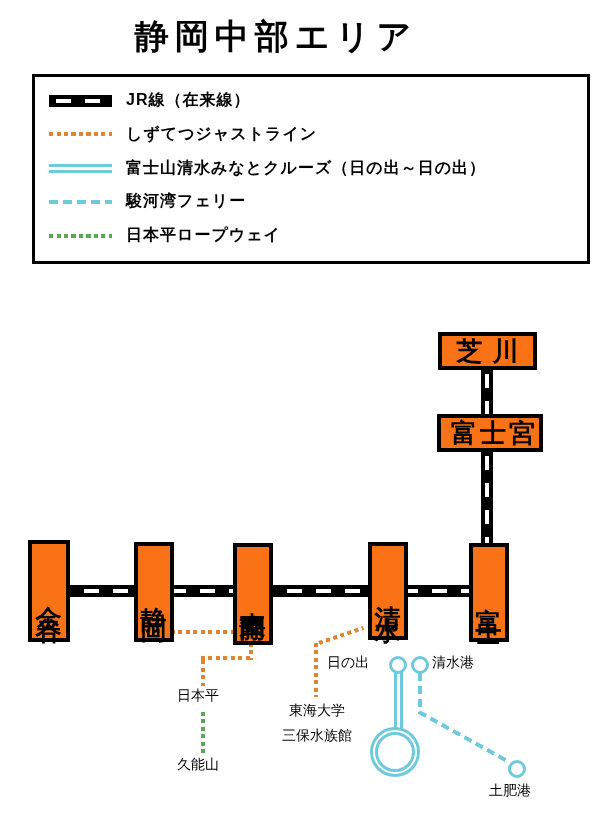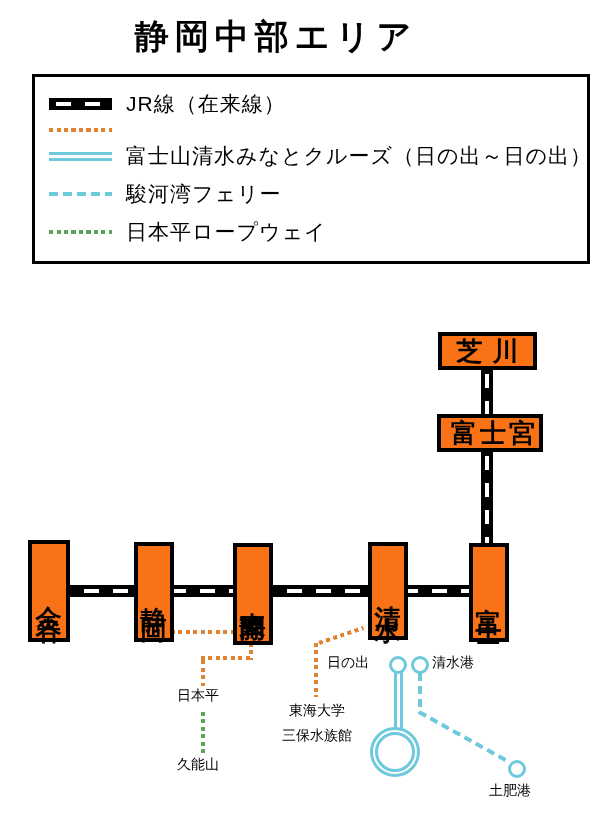--- a/index.html
+++ b/index.html
@@ -15,21 +15,21 @@
 
   
   .page-title{position:absolute;left:0;top:2px;width:552px;text-align:center;
     font-size:34px;font-weight:bold;letter-spacing:6px;white-space:nowrap;margin-top:12px;}
 
   
   .legend{position:absolute;left:32px;top:74px;width:558px;height:190px;
     border:3px solid #000;box-sizing:border-box;display:flex;flex-direction:column;
     justify-content:space-between;padding:13px 6px 15px 14px;}
   .legend-row{display:flex;align-items:center;gap:14px;}
-  .legend-label{font-size:21px;font-weight:normal;letter-spacing:1px;white-space:nowrap;}
+  .legend-label{font-size:16px;font-weight:bold;letter-spacing:1px;white-space:nowrap;}
   .sw{width:63px;flex:none;position:relative;}
   .sw-jr{height:12px;background:var(--jr-black);}
   .sw-jr::after{content:"";position:absolute;left:0;right:0;top:4px;height:4px;
     background:repeating-linear-gradient(90deg,transparent 0 7px,#fff 7px 22px,transparent 22px 29px);}
   .sw-orange{height:4px;background:repeating-linear-gradient(90deg,var(--justline-orange) 0 4px,transparent 4px 7.5px);}
   .sw-cruise{height:9px;border-top:3px solid var(--cruise-blue);border-bottom:3px solid var(--cruise-blue);box-sizing:border-box;}
   .sw-ferry{height:4px;background:repeating-linear-gradient(90deg,var(--ferry-blue) 0 9px,transparent 9px 14px);}
   .sw-green{height:4px;background:repeating-linear-gradient(90deg,var(--ropeway-green) 0 4px,transparent 4px 7.5px);}
 
   
@@ -84,20 +84,21 @@
 
   <div class="page-title">静岡中部エリア</div>
 
   <div class="legend">
     <div class="legend-row">
       <span class="sw sw-jr"></span>
       <span class="legend-label">JR線（在来線）</span>
     </div>
     <div class="legend-row">
       <span class="sw sw-orange"></span>
+      <span class="legend-label">しずてつジャストライン</span>
     </div>
     <div class="legend-row">
       <span class="sw sw-cruise"></span>
       <span class="legend-label">富士山清水みなとクルーズ（日の出～日の出）</span>
     </div>
     <div class="legend-row">
       <span class="sw sw-ferry"></span>
       <span class="legend-label">駿河湾フェリー</span>
     </div>
     <div class="legend-row">

